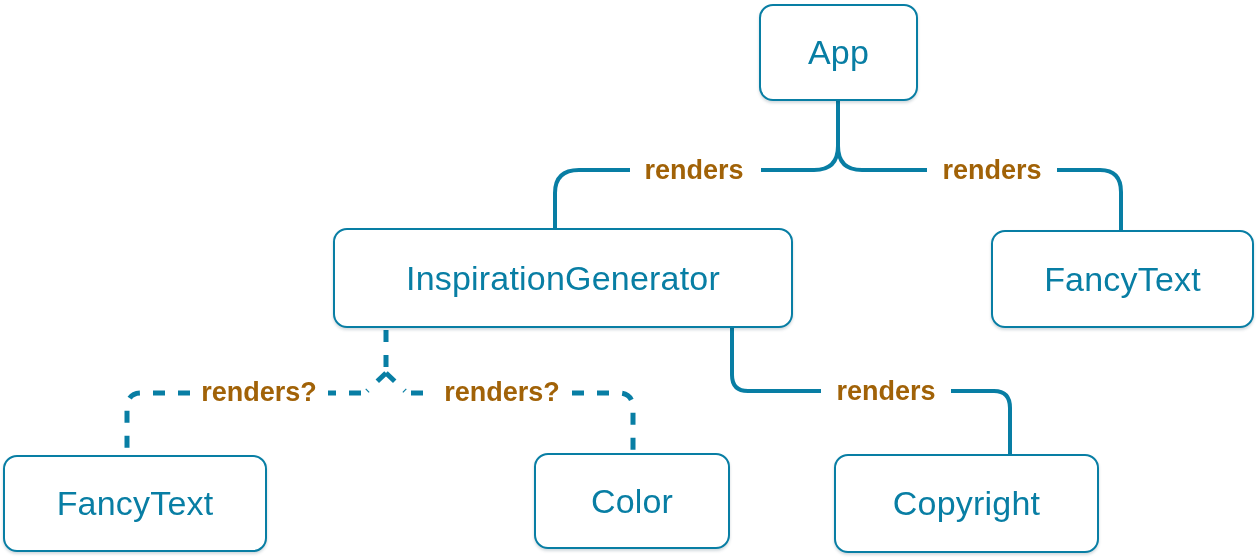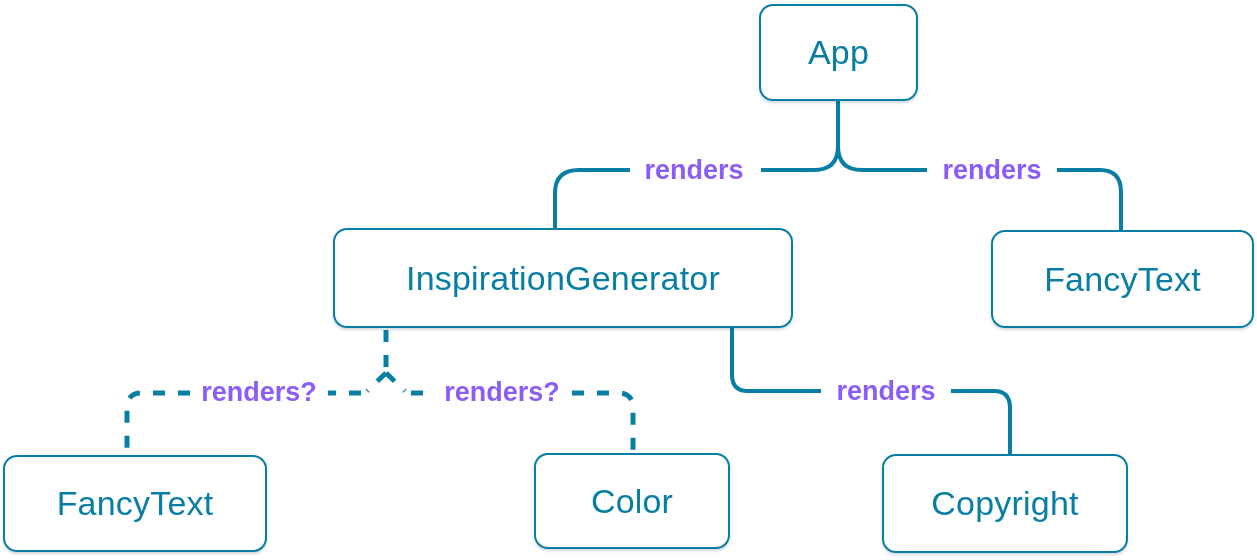--- a/index.html
+++ b/index.html
@@ -23,21 +23,21 @@
     display:flex;align-items:center;justify-content:center;
     color:#087EA4;
     font-size:34px;
     font-weight:500;
     letter-spacing:0.2px;
     box-shadow:0 2px 3px rgba(3,47,67,0.18);
   }
   .edge-label{
     position:absolute;
     transform:translate(-50%,-50%);
-    color:#8b5cf6;
+    color:#a16207;
     font-size:27px;
     font-weight:600;
     white-space:nowrap;
     line-height:1;
   }
 </style>
 </head>
 <body>
 
 <div class="canvas">
@@ -73,21 +73,21 @@
   <div class="node" style="left:759px;top:4px;width:159px;height:97px;">App</div>
 
   <div class="node" style="left:333px;top:228px;width:460px;height:100px;">InspirationGenerator</div>
 
   <div class="node" style="left:991px;top:230px;width:263px;height:98px;">FancyText</div>
 
   <div class="node" style="left:3px;top:455px;width:264px;height:97px;">FancyText</div>
 
   <div class="node" style="left:534px;top:453px;width:196px;height:96px;">Color</div>
 
-  <div class="node" style="left:882px;top:454px;width:246px;height:99px;">Copyright</div>
+  <div class="node" style="left:834px;top:454px;width:265px;height:99px;">Copyright</div>
 
   <div class="edge-label" style="left:694px;top:170px;">renders</div>
 
   <div class="edge-label" style="left:992px;top:170px;">renders</div>
 
   <div class="edge-label" style="left:259px;top:392px;">renders?</div>
 
   <div class="edge-label" style="left:502px;top:392px;">renders?</div>
 
   <div class="edge-label" style="left:886px;top:391px;">renders</div>

